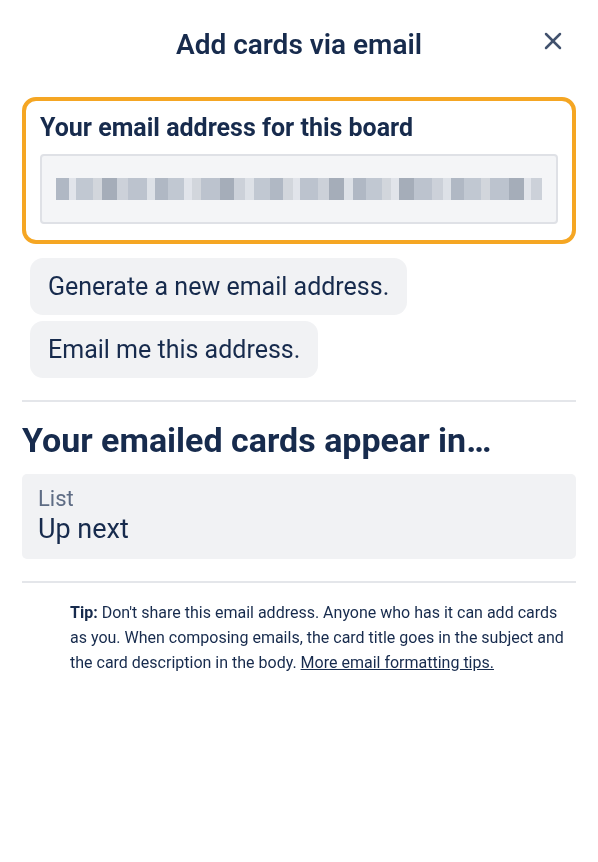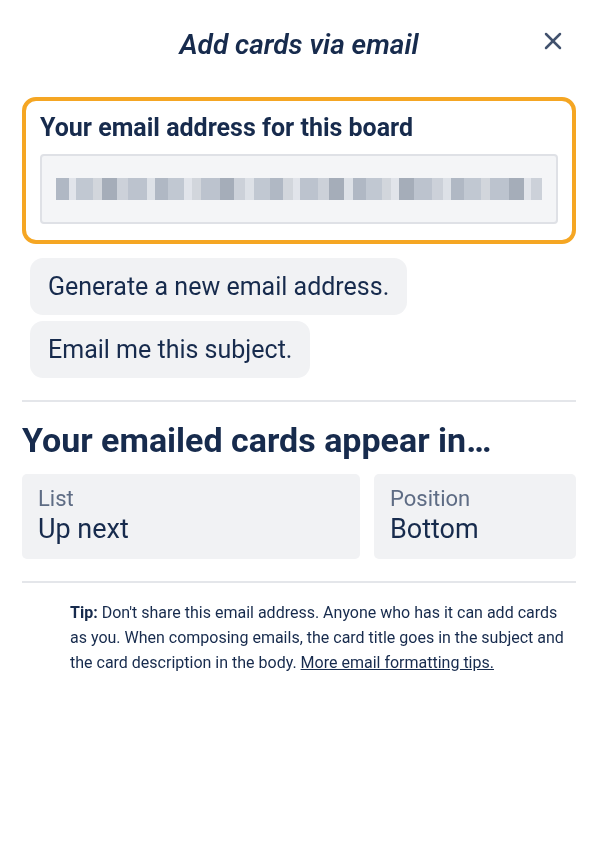--- a/index.html
+++ b/index.html
@@ -14,21 +14,20 @@
     .dialog {
       padding: 22px 22px 0 22px;
     }
     .header {
       display: flex;
       align-items: flex-start;
       justify-content: center;
       position: relative;
       margin-bottom: 30px;
       padding: 6px 0;
-      font-style: italic;
     }
     .title {
       font-size: 28px;
       font-weight: 600;
       color: #172b4d;
     }
     .close {
       position: absolute;
       right: 6px;
       top: 2px;
@@ -199,36 +198,32 @@
           <span class="px g"></span>
         <span class="px e"></span>
           <span class="px d"></span>
           <span class="px f"></span>
       </div>
     </div>
   </div>
 
   <div class="actions">
     <button class="action-btn">Generate a new email address.</button><br>
-    <button class="action-btn">Email me this subject.</button>
+    <button class="action-btn">Email me this address.</button>
   </div>
 
   <hr class="divider">
 
   <div>
     <div class="section-header">Your emailed cards appear in…</div>
     <div class="selectors">
       <button class="selector list">
         <div class="sel-label">List</div>
         <div class="sel-value">Up next</div>
       </button>
-      <button class="selector pos">
-        <div class="sel-label">Position</div>
-        <div class="sel-value">Bottom</div>
-      </button>
     </div>
   </div>
 
   <hr class="divider">
 
   <p class="tip">
     <span class="tip-label">Tip:</span><span> Don't share this email address. Anyone who has it can add cards as you. When composing emails, the card title goes in the subject and the card description in the body. </span><a class="tip-link">More email formatting tips.</a>
   </p>
 
 </div>

